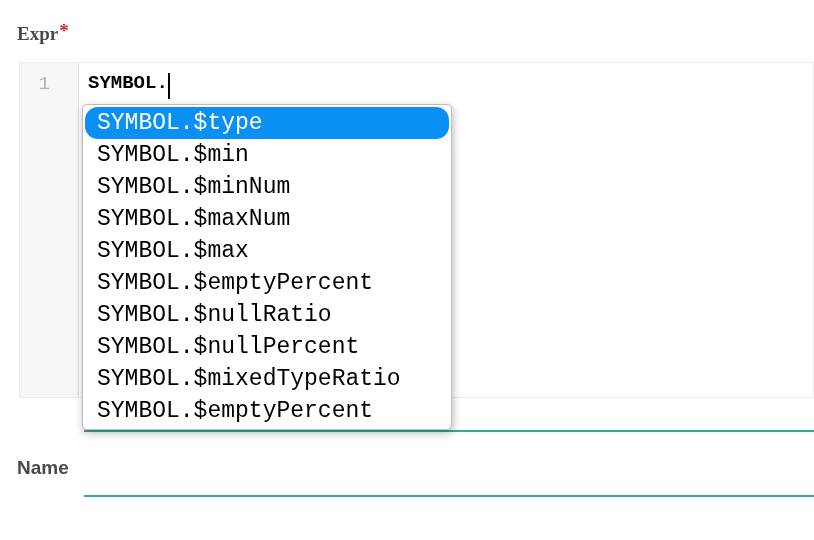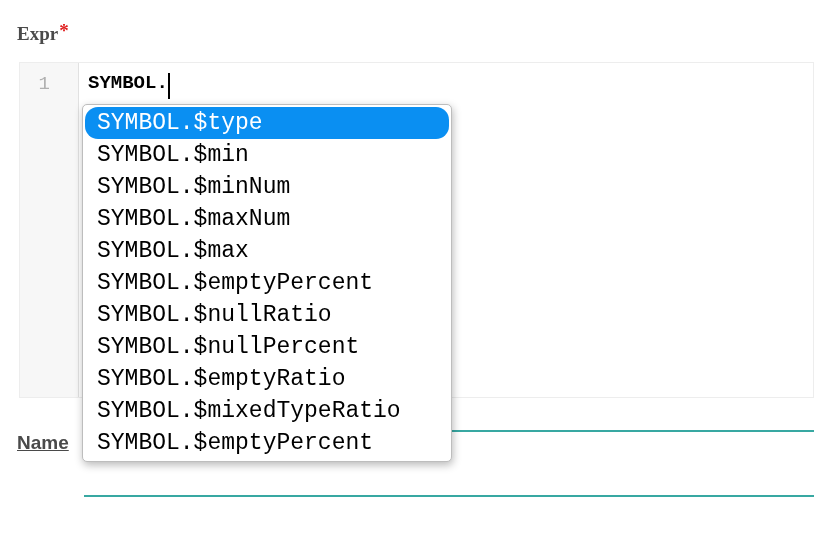--- a/index.html
+++ b/index.html
@@ -21,21 +21,21 @@
   
   .field-label {
     position: absolute;
     font-size: 19px;
     line-height: 22px;
     font-weight: bold;
     color: #4a4a4a;
     white-space: nowrap;
   }
   .label-expr { left: 17px; top: 23px; font-family: Liberation Serif, serif; }
-  .label-name { left: 17px; top: 432px; z-index: 1; text-decoration: underline; }
+  .label-name { left: 17px; top: 457px; z-index: 1; }
   .req {
     color: var(--red);
     font-weight: bold;
     position: relative;
     top: -3px;
     margin-left: 1px;
   }
 
   
   .editor {
@@ -153,18 +153,17 @@
 
   <ul class="autocomplete">
     <li class="ac-item selected">SYMBOL.$type</li>
     <li class="ac-item">SYMBOL.$min</li>
     <li class="ac-item">SYMBOL.$minNum</li>
     <li class="ac-item">SYMBOL.$maxNum</li>
     <li class="ac-item">SYMBOL.$max</li>
     <li class="ac-item">SYMBOL.$emptyPercent</li>
     <li class="ac-item">SYMBOL.$nullRatio</li>
     <li class="ac-item">SYMBOL.$nullPercent</li>
-    <li class="ac-item">SYMBOL.$emptyRatio</li>
     <li class="ac-item">SYMBOL.$mixedTypeRatio</li>
     <li class="ac-item">SYMBOL.$emptyPercent</li>
   </ul>
 
 </div>
 
 </body></html>

